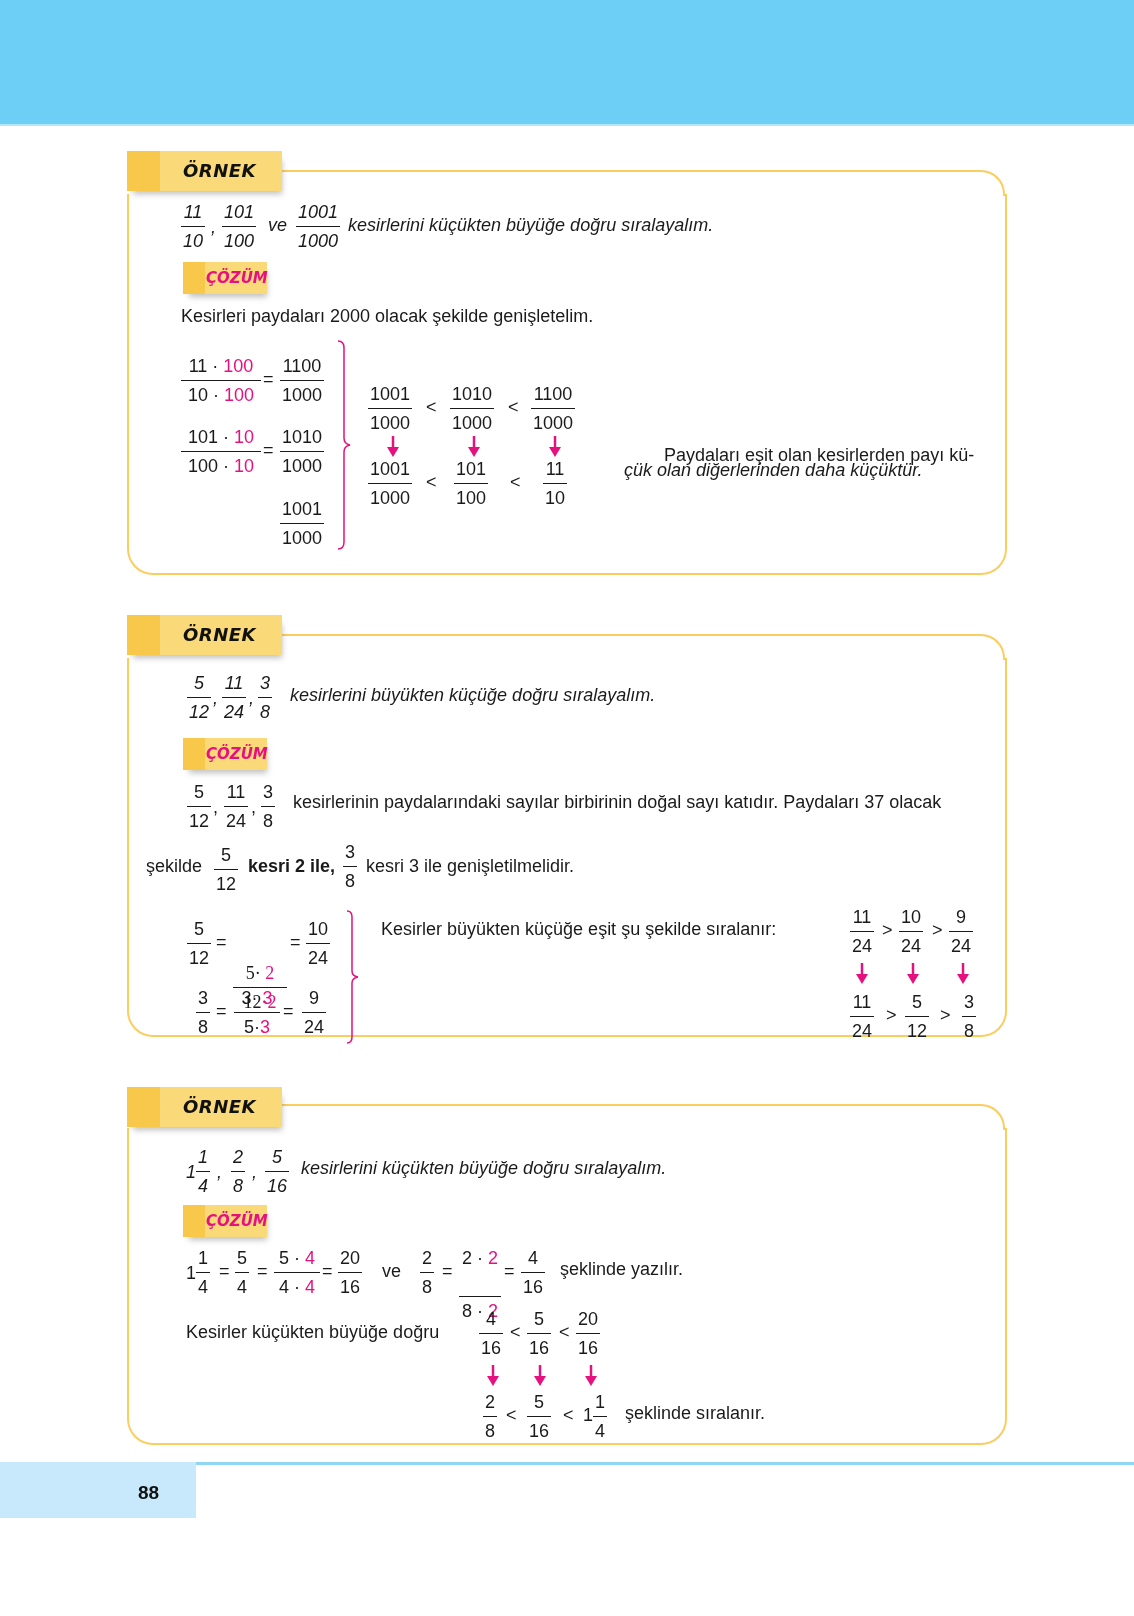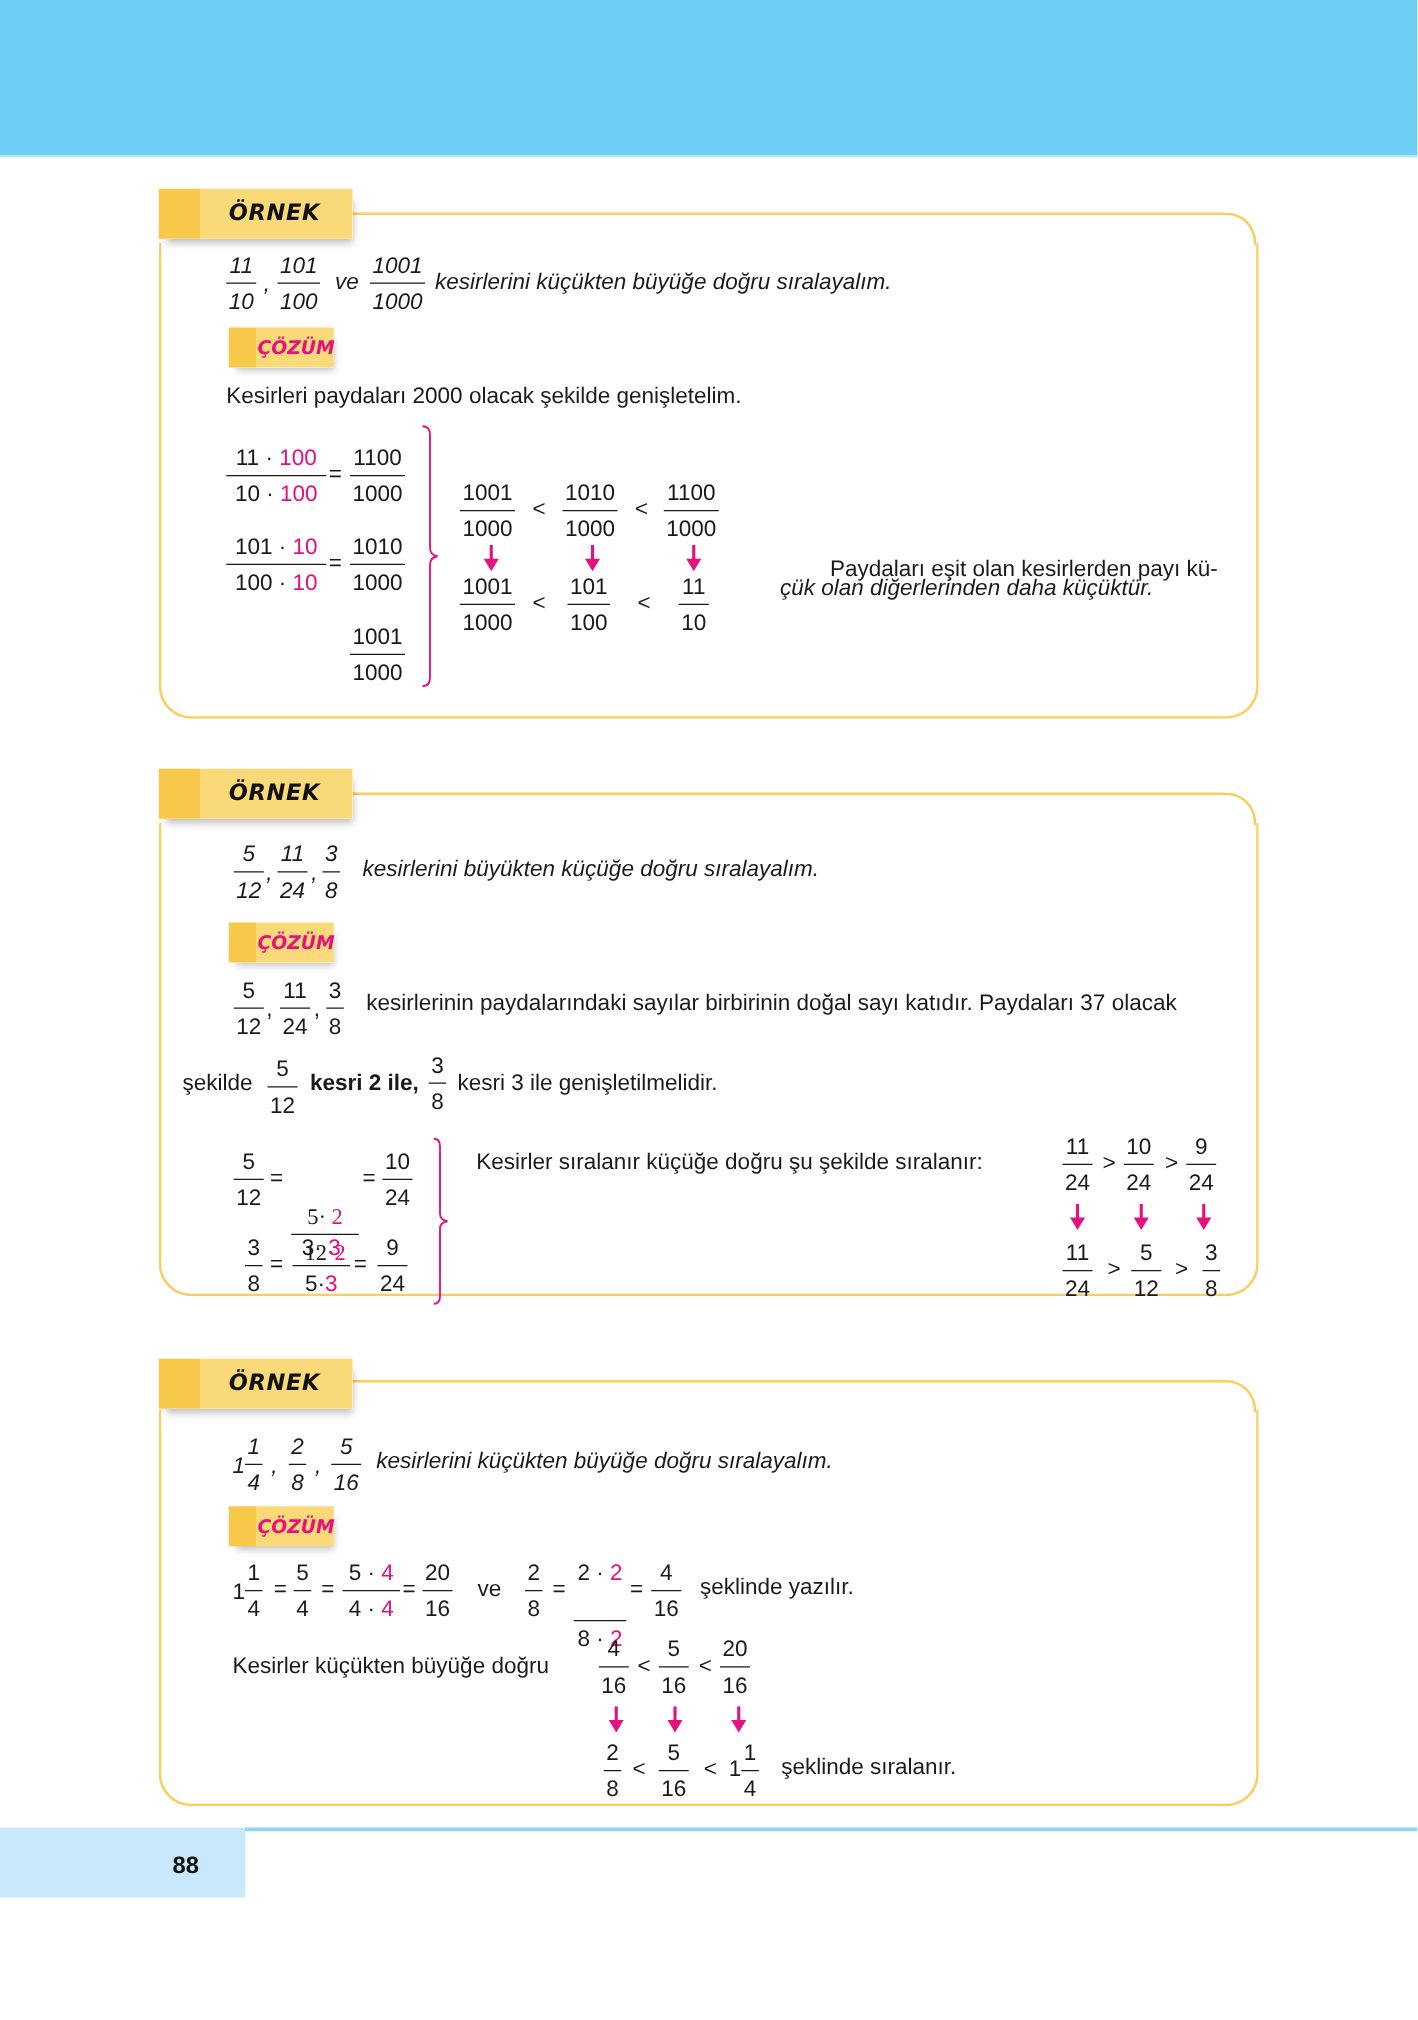--- a/index.html
+++ b/index.html
@@ -265,21 +265,21 @@
   <span class="op" style="left:283px; top:1002px;">=</span>
   <div class="frac" style="left:302px; top:989px;">
     <span class="num">9</span>
     <span class="den">24</span>
   </div>
 
   <svg class="brace" style="left:345px; top:910px;" width="16" height="135">
     <path d="M2 1 Q7 1 7 7 L7 61 Q7 66 13 67 Q7 68 7 73 L7 127 Q7 133 2 133" fill="none" stroke="#e5117f" stroke-width="1.5"></path>
   </svg>
 
-  <span class="txt" style="left:381px; top:920px;">Kesirler sıralanır küçüğe doğru şu şekilde sıralanır:</span>
+  <span class="txt" style="left:381px; top:920px;">Kesirler büyükten küçüğe eşit şu şekilde sıralanır:</span>
 
   <div class="frac" style="left:850px; top:908px;">
     <span class="num">11</span>
     <span class="den">24</span>
   </div>
   <span class="op" style="left:882px; top:921px;">&gt;</span>
   <div class="frac" style="left:899px; top:908px;">
     <span class="num">10</span>
     <span class="den">24</span>
   </div>

